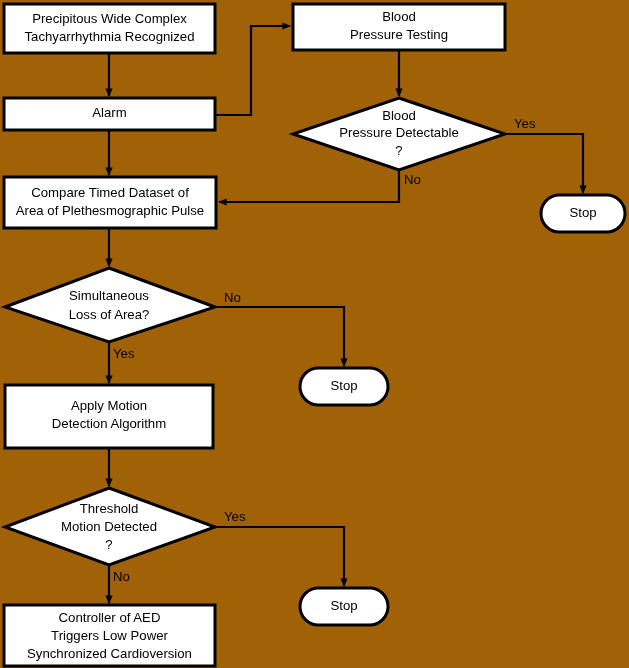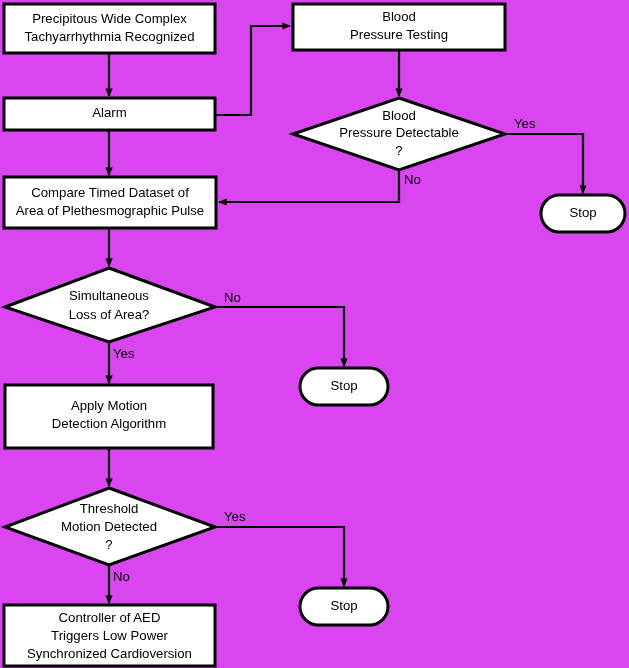--- a/index.html
+++ b/index.html
@@ -11,21 +11,21 @@
   body {
     width: 629px;
     height: 668px;
     overflow: hidden;
     font-family: "Liberation Sans", sans-serif;
   }
   #flowchart-root {
     position: relative;
     width: 629px;
     height: 668px;
-    background: #d946ef;
+    background: #a16207;
   }
   svg#flow-svg {
     display: block;
     width: 629px;
     height: 668px;
   }
   .node-shape {
     fill: #ffffff;
     stroke: #000000;
     stroke-width: 3;

